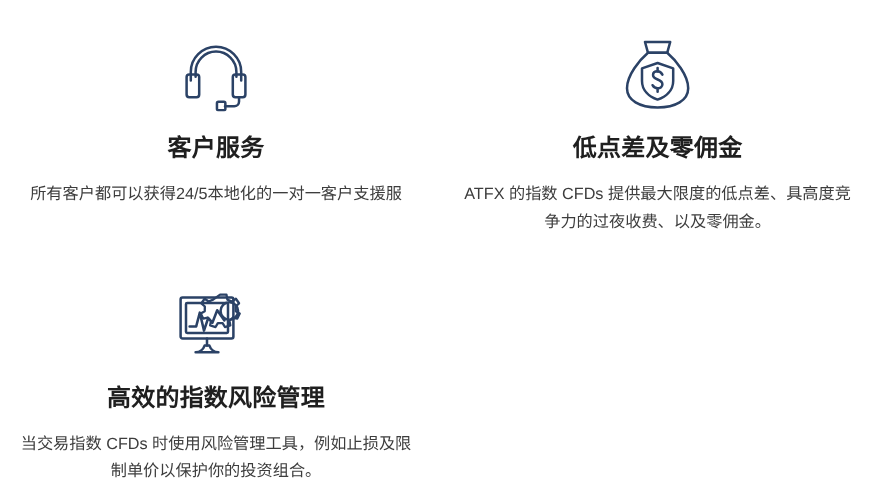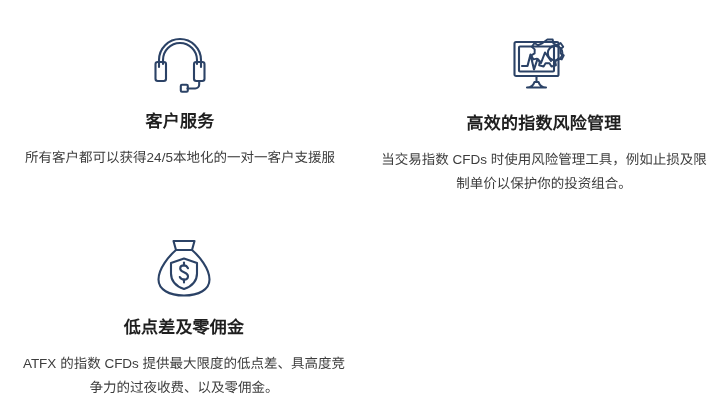--- a/index.html
+++ b/index.html
@@ -47,21 +47,21 @@
     display: flex;
     align-items: center;
     justify-content: center;
     margin-bottom: 14px;
   }
   .feature-icon svg {
     display: block;
   }
 
   .feature-title {
-    font-size: 17px;
+    font-size: 20px;
     font-weight: bold;
     color: #1f1f1f;
     line-height: 1.2;
     letter-spacing: 0.2px;
     margin: 0 0 14px 0;
   }
 
   .feature-desc {
     font-size: 13.5px;
     line-height: 1.72;
@@ -88,51 +88,51 @@
         <path d="M50.2 50 V53.5 C50.2 55.7 48.4 57.5 46.2 57.5 H38.5"></path>
         <rect x="31.8" y="53.8" width="7" height="7" rx="1.2"></rect>
       </svg>
     </div>
     <h3 class="feature-title">客户服务</h3>
     <p class="feature-desc">
       <span class="line">所有客户都可以获得24/5本地化的一对一客户支援服</span>
     </p>
   </section>
 
+  <section class="feature-card col-right row-top">
+    <div class="feature-icon">
+      <svg width="58" height="62" viewBox="0 0 58 62" fill="none" stroke="#2b4266" stroke-width="2.1" stroke-linecap="round" stroke-linejoin="round">
+        <path d="M18.5 4 H39.5 L37 13 H21 Z"></path>
+        <path d="M21 13 C14 19 3.5 31.5 3.5 42.5 C3.5 52.5 14 58.5 29 58.5 C44 58.5 54.5 52.5 54.5 42.5 C54.5 31.5 44 19 37 13 Z"></path>
+        <path d="M29 21.5 L42 26 V36.5 C42 44.2 36.2 49.5 29 52 C21.8 49.5 16 44.2 16 36.5 V26 Z"></path>
+        <path d="M33 31.2 C32 29.3 30.6 28.4 29 28.4 C26.7 28.4 25.2 29.7 25.2 31.5 C25.2 36 33 34.5 33 39.2 C33 41.2 31.3 42.6 29 42.6 C27.2 42.6 25.7 41.7 24.8 40"></path>
+        <path d="M29 25.6 V28.5"></path>
+        <path d="M29 42.6 V45.4"></path>
+      </svg>
+    </div>
+    <h3 class="feature-title">低点差及零佣金</h3>
+    <p class="feature-desc">
+      <span class="line">ATFX 的指数 CFDs 提供最大限度的低点差、具高度竞</span>
+      <span class="line">争力的过夜收费、以及零佣金。</span>
+    </p>
+  </section>
+
   <section class="feature-card col-left row-bottom">
     <div class="feature-icon">
       <svg width="66" height="62" viewBox="0 0 66 62" fill="none" stroke="#2b4266" stroke-width="2.1" stroke-linecap="round" stroke-linejoin="round">
         <rect x="3.5" y="9" width="44" height="34" rx="1.6"></rect>
         <rect x="8" y="13.5" width="35" height="25" rx="1"></rect>
         <path d="M11 33 L16.5 33 L19.5 21.5 L23 36.5 L26.5 26 L30 30 L34 19.5 L40 28"></path>
         <path d="M25.5 43 V49"></path>
         <path d="M16 54.5 C19.5 54.5 22.5 52 23.5 49 H27.5 C28.5 52 31.5 54.5 35 54.5 Z"></path>
         <path d="M48.8 5.5 H54.6 L55.4 10 L59.4 11.7 L63.1 9.2 L66 13.3 L62.9 16.2 L63 20.6 L66.6 22.6 L64.4 27.1 L60.4 26.2 L57.3 29.3 L58.1 33.4 L53.2 34.8 L51.1 31.2 L46.8 31.2 L44.7 34.8 L39.8 33.4 L40.6 29.3 L37.5 26.2 L33.5 27.1 L31.3 22.6 L34.9 20.6 L35 16.2 L31.9 13.3 L34.8 9.2 L38.5 11.7 L42.5 10 Z" transform="translate(-8.5,1.5) scale(0.92)"></path>
         <circle cx="44.1" cy="20.2" r="7.3"></circle>
       </svg>
     </div>
     <h3 class="feature-title">高效的指数风险管理</h3>
     <p class="feature-desc">
       <span class="line">当交易指数 CFDs 时使用风险管理工具，例如止损及限</span>
       <span class="line">制单价以保护你的投资组合。</span>
     </p>
   </section>
 
-  <section class="feature-card col-right row-top">
-    <div class="feature-icon">
-      <svg width="58" height="62" viewBox="0 0 58 62" fill="none" stroke="#2b4266" stroke-width="2.1" stroke-linecap="round" stroke-linejoin="round">
-        <path d="M18.5 4 H39.5 L37 13 H21 Z"></path>
-        <path d="M21 13 C14 19 3.5 31.5 3.5 42.5 C3.5 52.5 14 58.5 29 58.5 C44 58.5 54.5 52.5 54.5 42.5 C54.5 31.5 44 19 37 13 Z"></path>
-        <path d="M29 21.5 L42 26 V36.5 C42 44.2 36.2 49.5 29 52 C21.8 49.5 16 44.2 16 36.5 V26 Z"></path>
-        <path d="M33 31.2 C32 29.3 30.6 28.4 29 28.4 C26.7 28.4 25.2 29.7 25.2 31.5 C25.2 36 33 34.5 33 39.2 C33 41.2 31.3 42.6 29 42.6 C27.2 42.6 25.7 41.7 24.8 40"></path>
-        <path d="M29 25.6 V28.5"></path>
-        <path d="M29 42.6 V45.4"></path>
-      </svg>
-    </div>
-    <h3 class="feature-title">低点差及零佣金</h3>
-    <p class="feature-desc">
-      <span class="line">ATFX 的指数 CFDs 提供最大限度的低点差、具高度竞</span>
-      <span class="line">争力的过夜收费、以及零佣金。</span>
-    </p>
-  </section>
-
 
 </div>
 
 </body></html>

